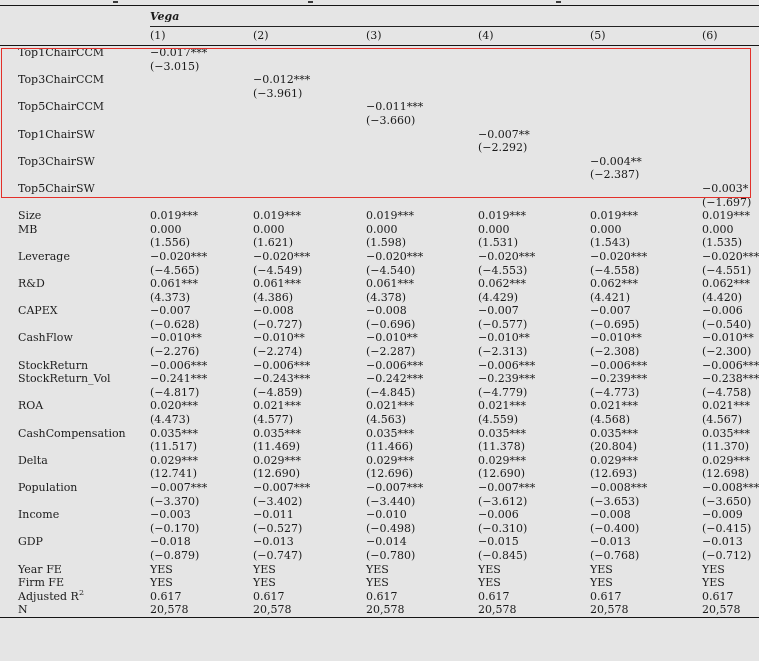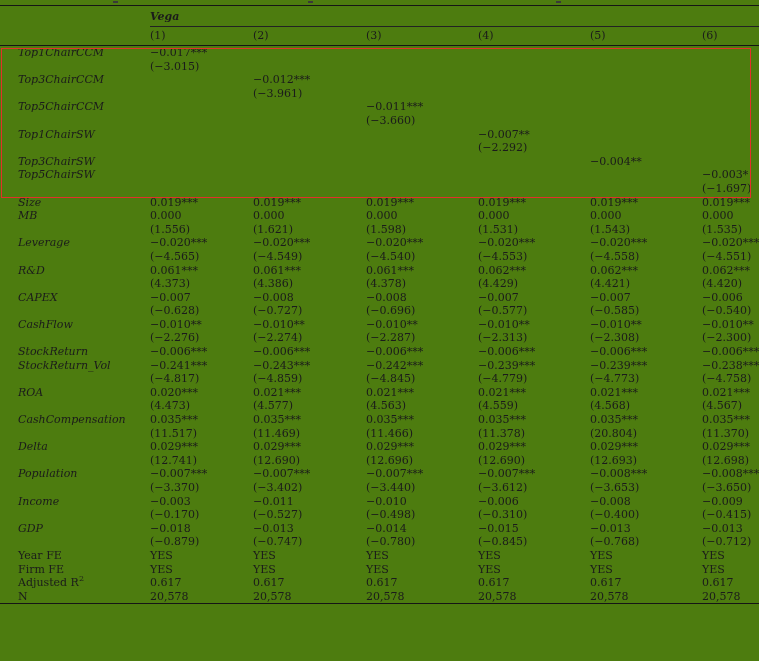--- a/index.html
+++ b/index.html
@@ -1,29 +1,29 @@
 <!DOCTYPE html>
 <html><head>
 <meta charset="utf-8">
 <style>
   html,body{margin:0;padding:0;background:#ffffff;}
-  .page{position:relative;width:759px;height:661px;background:#4d7c0f;overflow:hidden;
+  .page{position:relative;width:759px;height:661px;background:#e5e5e5;overflow:hidden;
         font-family:"DejaVu Serif","Liberation Serif",serif;color:#1b1b1b;}
   
   .frag{position:absolute;top:1px;height:2px;background:#3a3a3a;}
   
   table.reg{position:absolute;left:0;top:5px;width:759px;border-collapse:collapse;
             table-layout:fixed;border-top:1.7px solid #151515;border-bottom:1.7px solid #151515;}
   table.reg td{padding:0 0 0 18px;font-size:11px;line-height:13.6px;white-space:nowrap;
                overflow:hidden;vertical-align:middle;}
   tr.vega-row td{height:21px;}
   td.vega-cell{font-weight:bold;font-style:italic;font-size:11.5px;}
   tr.nums-row td{height:18px;border-bottom:1.6px solid #151515;font-weight:normal;}
   tbody.t td{height:13.6px;}
-  td.lbl{font-style:italic;}
+  td.lbl{}
   td.lbl-roman{font-style:normal;}
   td.val{font-style:normal;}
   sup{font-size:8px;line-height:0;}
   
   .vega-rule{position:absolute;left:150px;top:26px;width:609px;height:1.2px;background:#222;}
   
   .red-box{position:absolute;left:1px;top:48px;width:750px;height:150px;
            border:1.6px solid #e3302a;box-sizing:border-box;pointer-events:none;}
 </style>
 </head>
@@ -136,20 +136,29 @@
         <tr>
           <td class="lbl">Top3ChairSW</td>
           <td class="val"></td>
           <td class="val"></td>
           <td class="val"></td>
           <td class="val"></td>
           <td class="val">−0.004**</td>
           <td class="val"></td>
         </tr>
         <tr>
+          <td class="lbl"></td>
+          <td class="val"></td>
+          <td class="val"></td>
+          <td class="val"></td>
+          <td class="val"></td>
+          <td class="val">(−2.387)</td>
+          <td class="val"></td>
+        </tr>
+        <tr>
           <td class="lbl">Top5ChairSW</td>
           <td class="val"></td>
           <td class="val"></td>
           <td class="val"></td>
           <td class="val"></td>
           <td class="val"></td>
           <td class="val">−0.003*</td>
         </tr>
         <tr>
           <td class="lbl"></td>
@@ -231,21 +240,21 @@
           <td class="val">−0.007</td>
           <td class="val">−0.007</td>
           <td class="val">−0.006</td>
         </tr>
         <tr>
           <td class="lbl"></td>
           <td class="val">(−0.628)</td>
           <td class="val">(−0.727)</td>
           <td class="val">(−0.696)</td>
           <td class="val">(−0.577)</td>
-          <td class="val">(−0.585)</td>
+          <td class="val">(−0.695)</td>
           <td class="val">(−0.540)</td>
         </tr>
         <tr>
           <td class="lbl">CashFlow</td>
           <td class="val">−0.010**</td>
           <td class="val">−0.010**</td>
           <td class="val">−0.010**</td>
           <td class="val">−0.010**</td>
           <td class="val">−0.010**</td>
           <td class="val">−0.010**</td>

